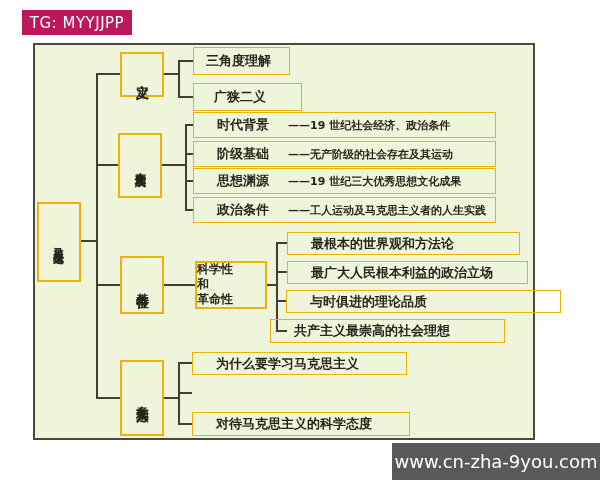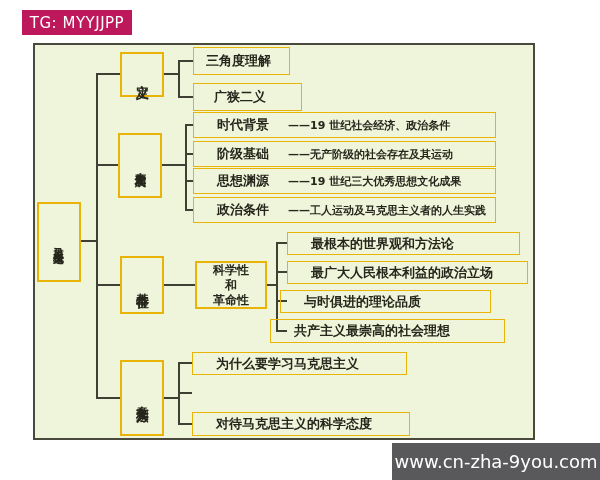--- a/index.html
+++ b/index.html
@@ -12,21 +12,21 @@
          color:#fff;font-size:18px;display:flex;align-items:center;justify-content:center;}
   .canvas{position:absolute;left:33px;top:43px;width:502px;height:397px;background:#eff5da;
          border:2px solid #4a4a3c;box-sizing:border-box;}
   .node{position:absolute;border:2px solid #eab308;box-sizing:border-box;display:flex;
          align-items:center;font-weight:700;}
   .leaf{border-width:1.5px;font-size:13px;padding-left:23px;white-space:nowrap;overflow:hidden;}
   .leaf .dtl{font-size:11px;margin-left:19px;}
   .vert{justify-content:center;}
   .vert span{writing-mode:vertical-rl;text-orientation:upright;letter-spacing:1px;}
   .mid{flex-direction:column;justify-content:center;font-size:12px;line-height:15px;}
-  .mid span{display:block;text-align:center;width:100%;}
+  .mid span{display:block;width:100%;font-family:Liberation Mono, monospace;}
   .hl,.vl{position:absolute;background:#3f3f33;}
 </style>
 </head>
 <body>
 
 <div class="stage">
 
   <div class="badge">TG: MYYJJPP</div>
 
   <div class="canvas"></div>
@@ -110,21 +110,21 @@
     <span>和</span>
     <span>革命性</span>
   </div>
 
   <div class="node leaf" style="left:287px;top:232px;width:233px;height:23px">
     <span>最根本的世界观和方法论</span>
   </div>
   <div class="node leaf" style="left:287px;top:261px;width:241px;height:23px">
     <span>最广大人民根本利益的政治立场</span>
   </div>
-  <div class="node leaf" style="left:280px;top:290px;width:211px;height:23px">
+  <div class="node leaf" style="left:286px;top:290px;width:275px;height:23px">
     <span>与时俱进的理论品质</span>
   </div>
   <div class="node leaf" style="left:270px;top:319px;width:235px;height:24px">
     <span>共产主义最崇高的社会理想</span>
   </div>
 
   <div class="node leaf" style="left:192px;top:352px;width:215px;height:23px">
     <span>为什么要学习马克思主义</span>
   </div>
   <div class="node leaf" style="left:192px;top:412px;width:218px;height:24px">

